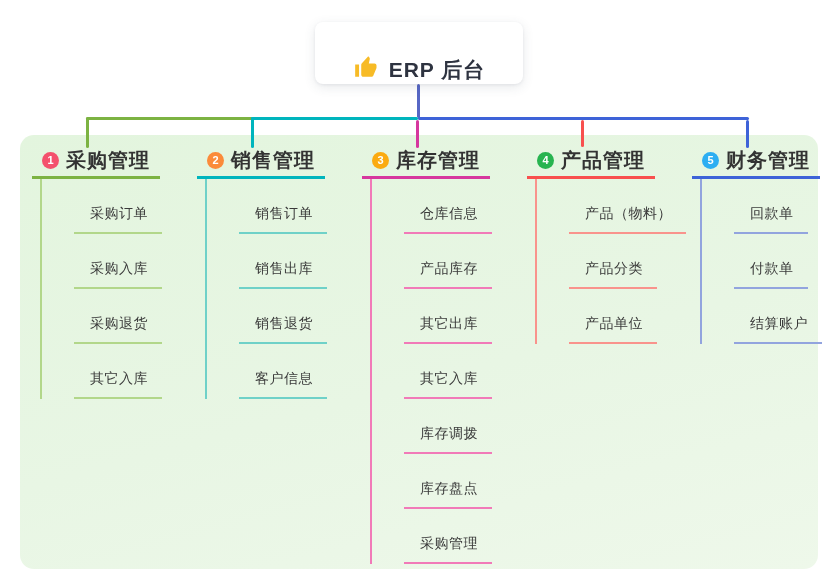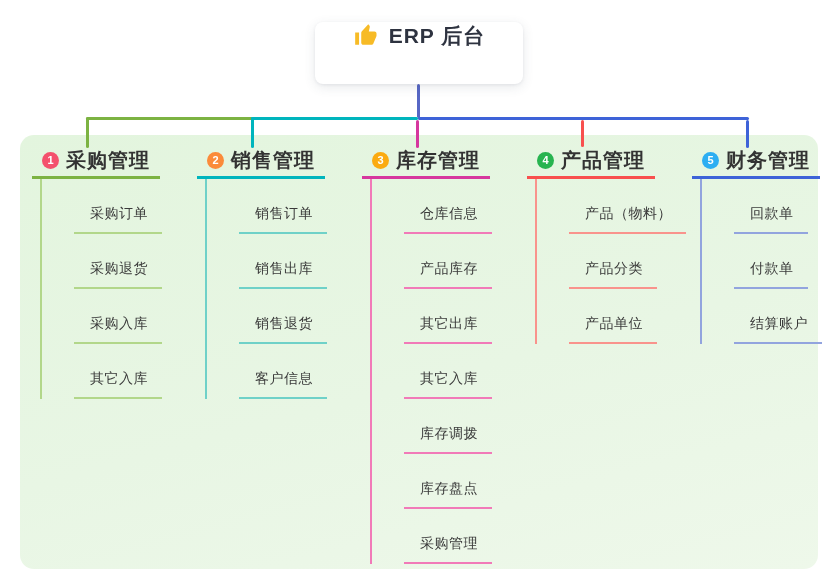--- a/index.html
+++ b/index.html
@@ -15,21 +15,21 @@
     position:absolute;left:20px;top:135px;width:798px;height:434px;
     border-radius:14px;
     background:linear-gradient(165deg,#e3f5de 0%,#e8f6e4 55%,#eef8ea 100%);
   }
 
   
   .root-card{
     position:absolute;left:315px;top:22px;width:208px;height:62px;
     background:#ffffff;border-radius:8px;
     box-shadow:0 3px 12px rgba(60,70,90,.12),0 1px 3px rgba(60,70,90,.08);
-    display:flex;align-items:flex-start;justify-content:center;gap:10px;
+    display:flex;align-items:flex-end;justify-content:center;gap:10px;
     cursor:pointer;
   }
   .root-title{font-size:21px;font-weight:600;color:#2e3340;letter-spacing:1px;}
   .thumb-icon{display:block;}
 
   
   .seg{position:absolute;border-radius:2px;}
 
   
   .branch{position:absolute;top:150px;}
@@ -86,22 +86,22 @@
   </div>
 
   <div>
       <div class="branch" style="left: 32px; --main: #7cb342; --light: #b2d78a; --badge: #f4516d;">
         <div class="branch-head">
           <span class="badge">1</span>
           <span class="branch-label">采购管理</span>
         </div>
         <div class="branch-body">
           <div class="child">采购订单</div>
+          <div class="child">采购入库</div>
           <div class="child">采购退货</div>
-          <div class="child">采购入库</div>
           <div class="child">其它入库</div>
         </div>
       </div>
       <div class="branch" style="left: 197px; --main: #00b5bd; --light: #6fd1c8; --badge: #fb8b3a;">
         <div class="branch-head">
           <span class="badge">2</span>
           <span class="branch-label">销售管理</span>
         </div>
         <div class="branch-body">
           <div class="child">销售订单</div>

